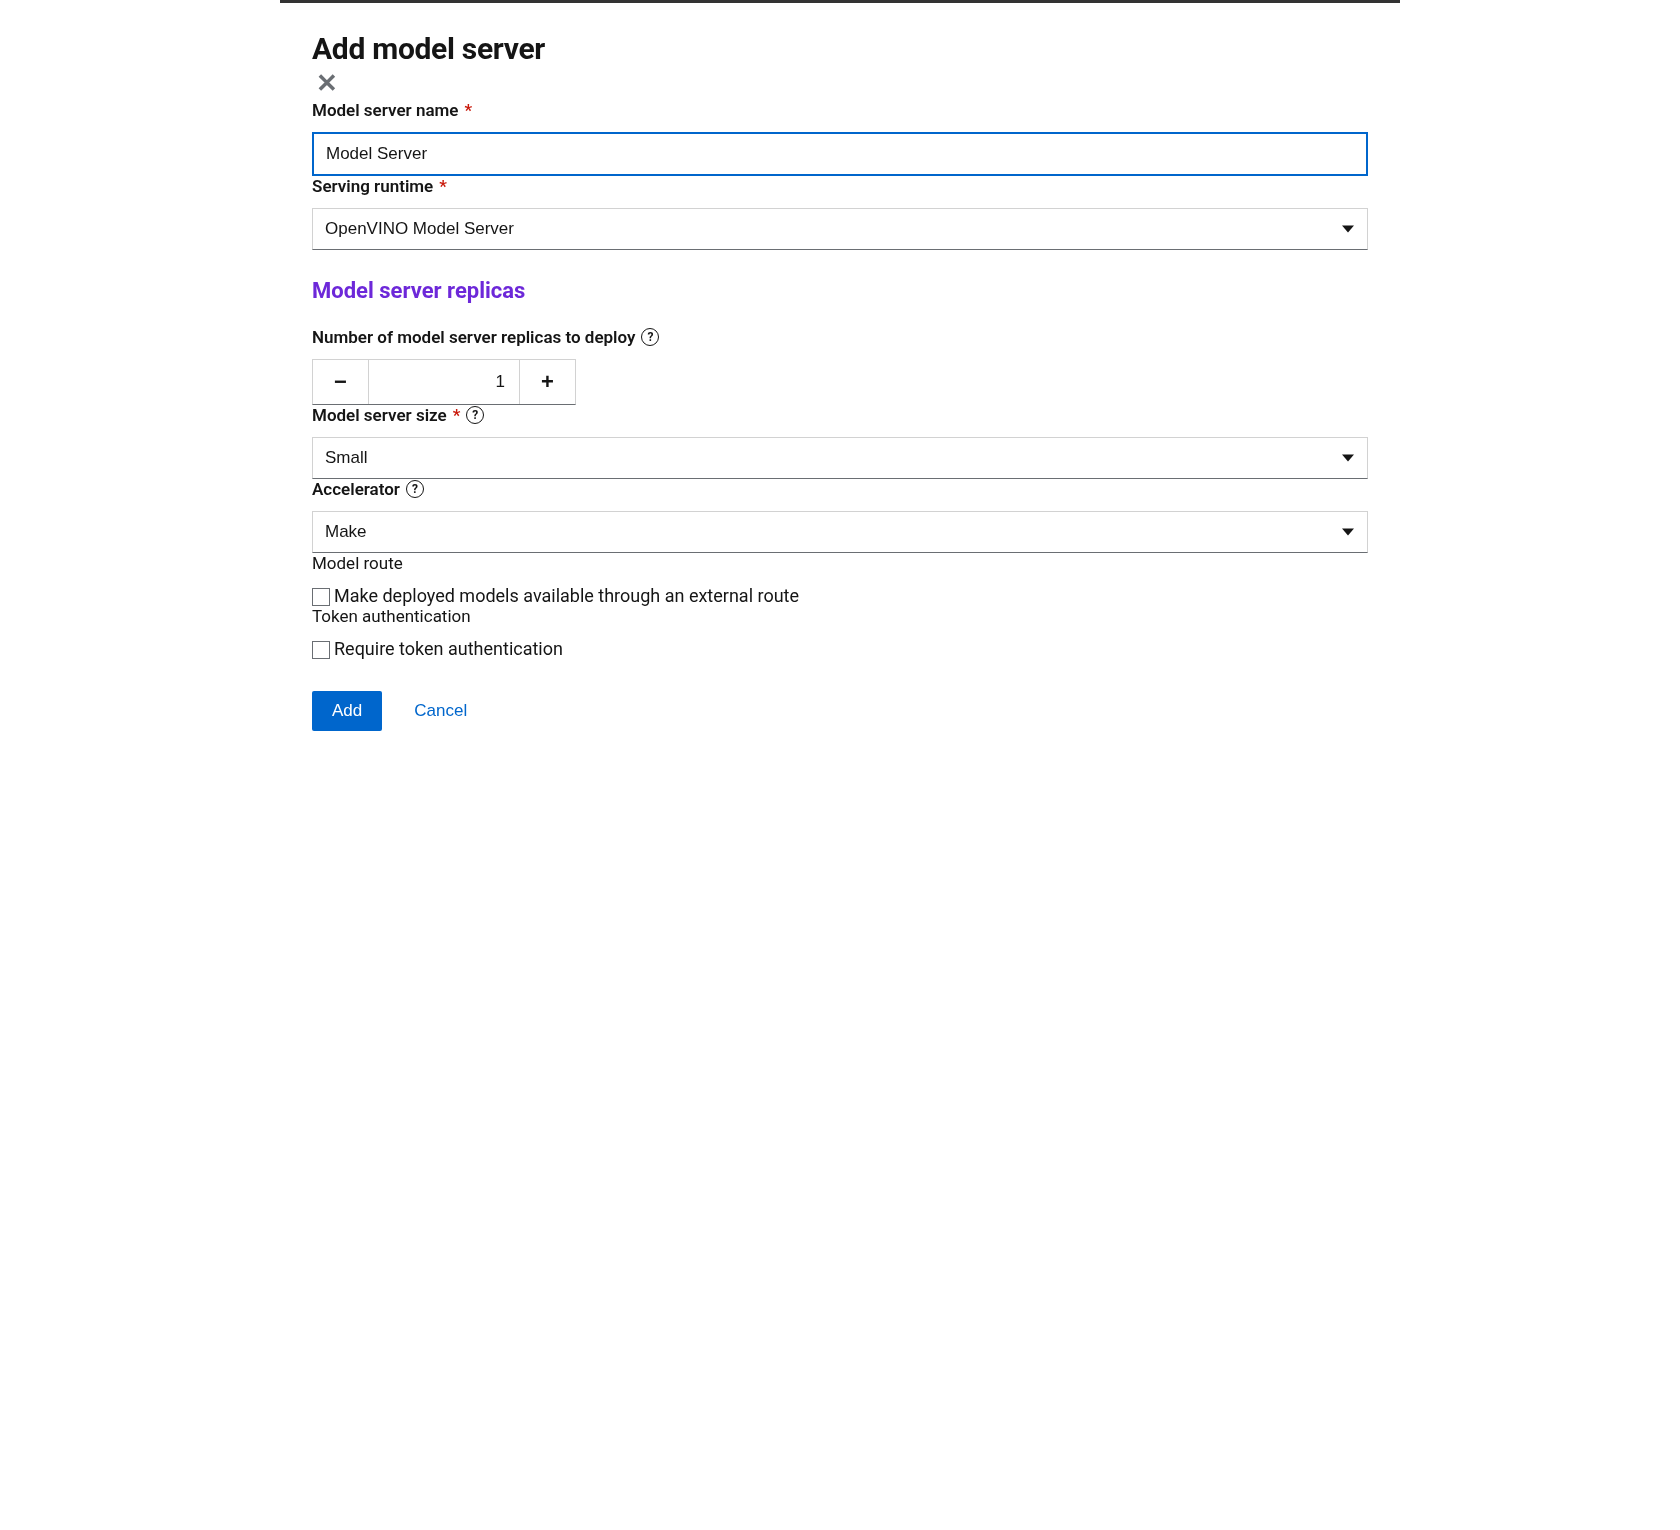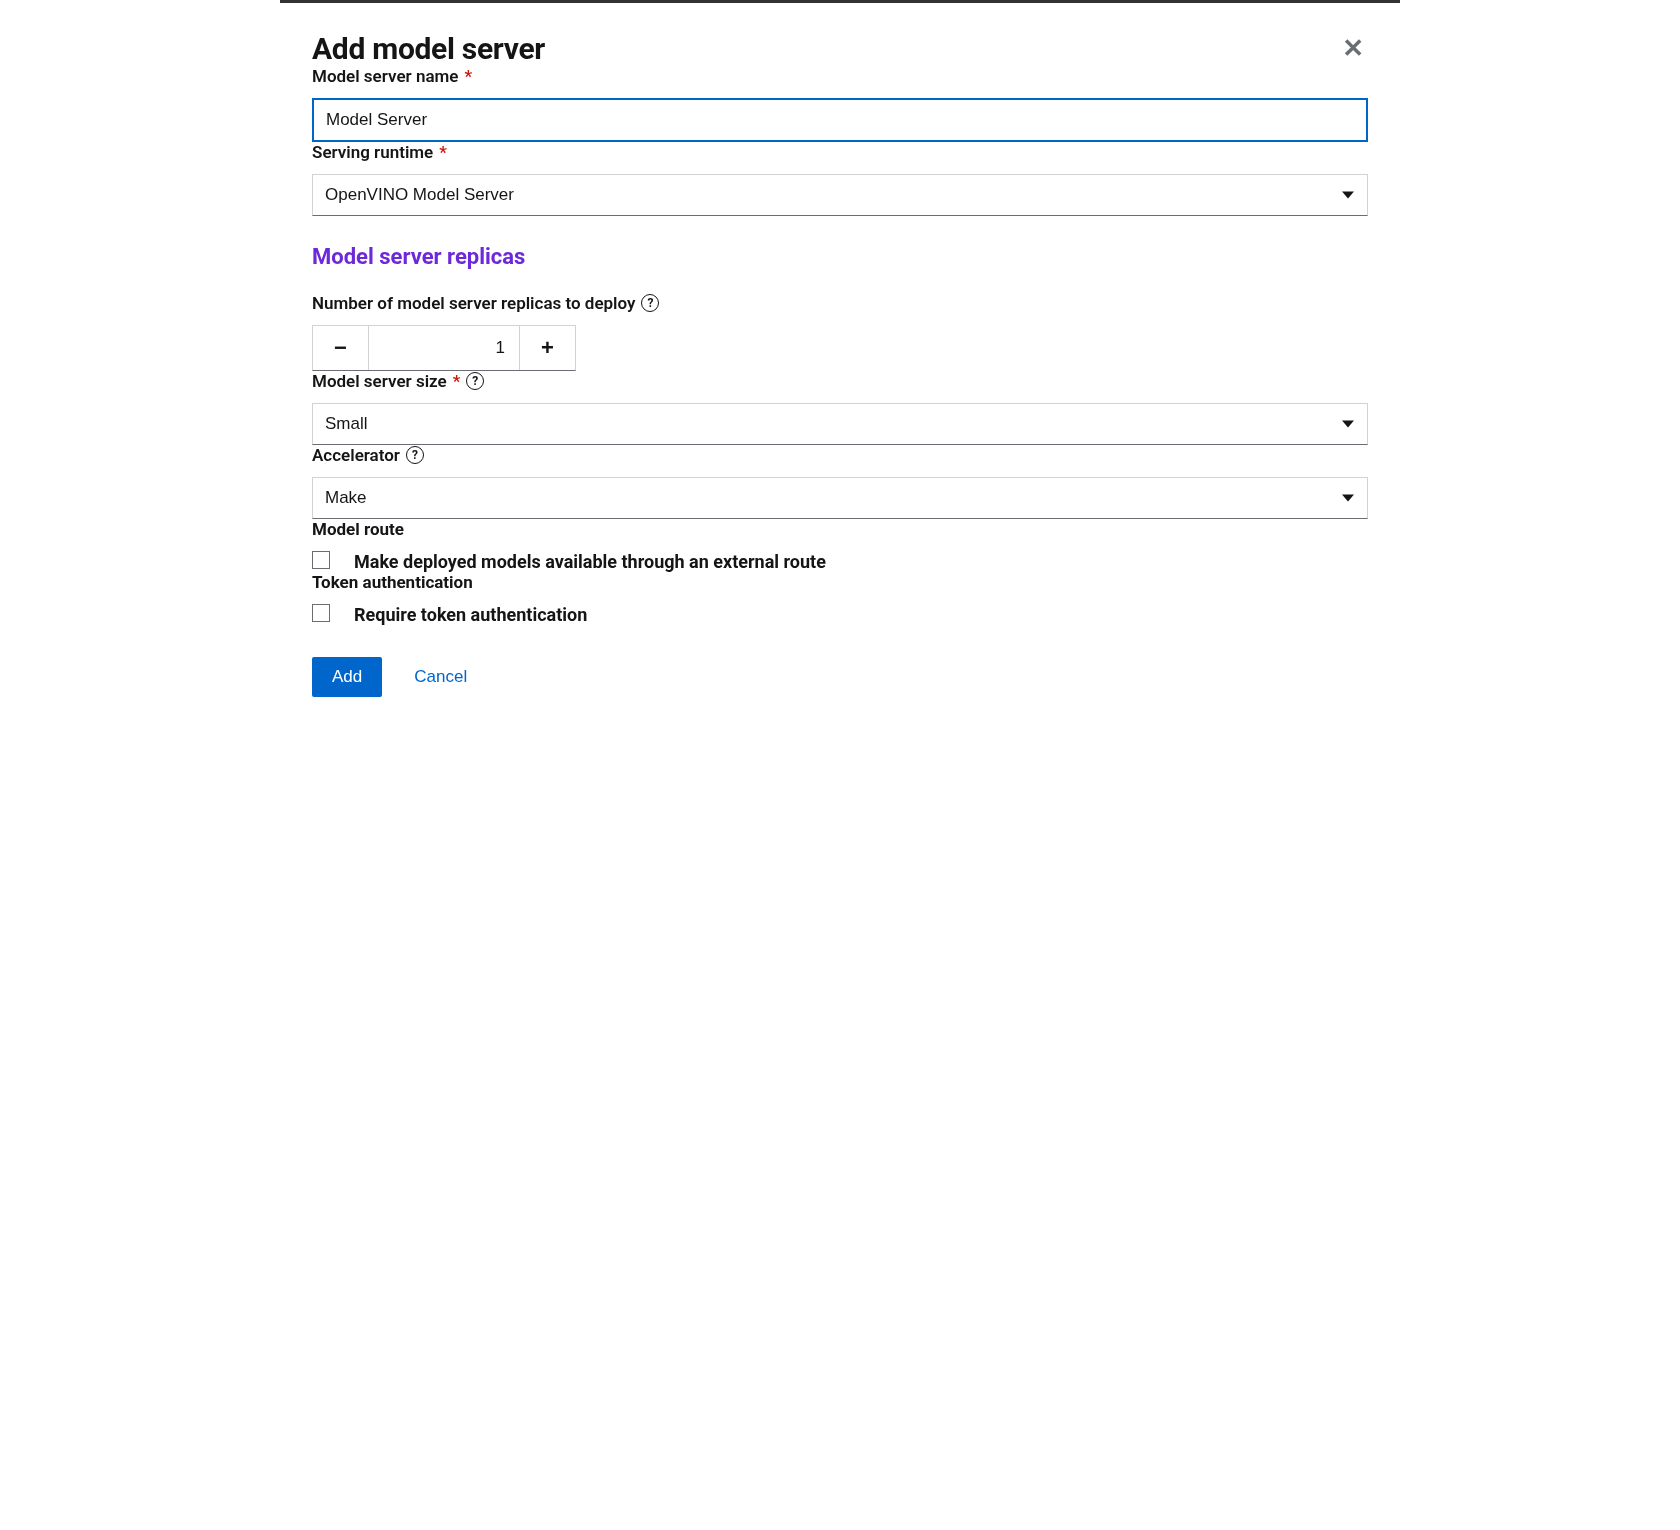--- a/index.html
+++ b/index.html
@@ -18,20 +18,21 @@
       margin: 0 auto;
       padding: 0;
       border-top: 3px solid #333;
       background: #fff;
     }
     .modal-header {
       display: flex;
       justify-content: space-between;
       align-items: flex-start;
       padding: 28px 32px 0 32px;
+      flex-direction: column;
     }
     .modal-title {
       font-size: 30px;
       font-weight: 700;
       color: #151515;
       letter-spacing: -0.3px;
     }
     .close-btn {
       background: none;
       border: none;
@@ -152,24 +153,23 @@
       width: 150px;
       border: none;
       text-align: right;
       padding: 0 14px;
       font-size: 17px;
       outline: none;
       color: #151515;
     }
     .checkbox-row {
       display: flex;
-      align-items: flex-start;
-      gap: 24px;
+      align-items: flex-end;
+      gap: 4px;
       margin-top: 12px;
-      font-weight: bold;
     }
     .checkbox-box {
       width: 18px;
       height: 18px;
       border: 1.6px solid #6a6e73;
       background: #fff;
       cursor: pointer;
       flex-shrink: 0;
     }
     .checkbox-label {
@@ -194,21 +194,21 @@
     }
     .btn-link {
       background: none;
       border: none;
       color: #0066cc;
       font-size: 17px;
       cursor: pointer;
     }
     .section-label {
       font-size: 17px;
-      font-weight: 700;
+      font-weight: 400;
       color: #151515;
       margin-bottom: 0;
     }
   </style>
 </head>
 <body>
 
 <div class="modal">
 
   <div class="modal-header">

